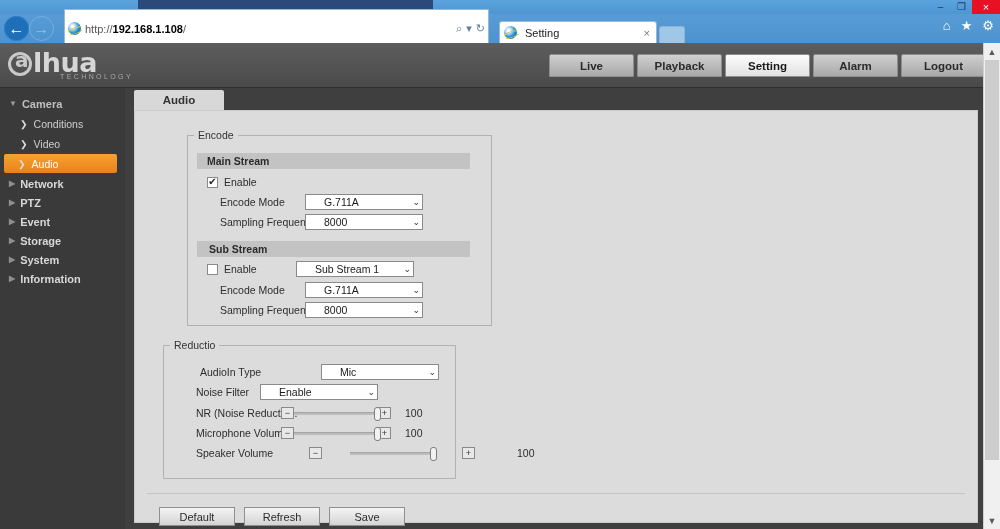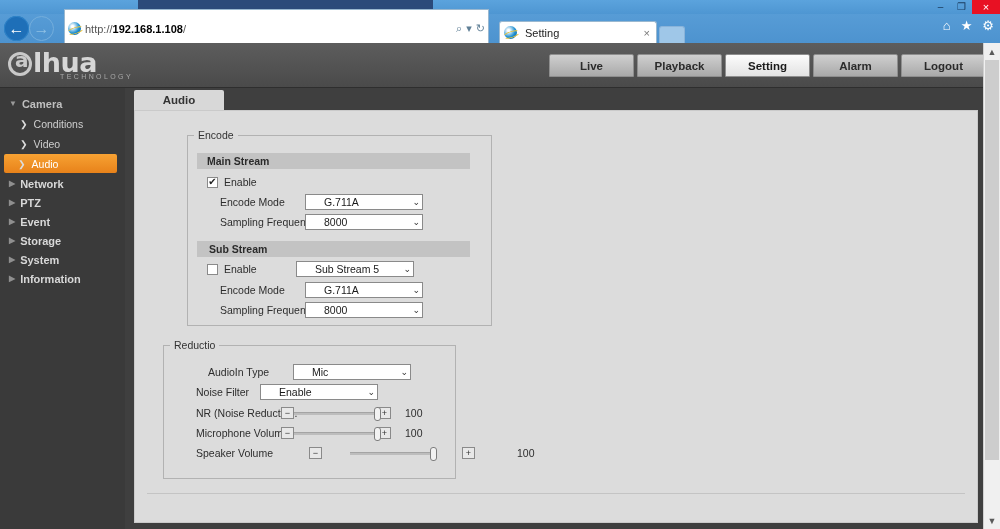--- a/index.html
+++ b/index.html
@@ -405,21 +405,21 @@
                 <span class="chev">⌄</span>
               </span>
             </div>
 
             <div class="subhead" style="top:100px;padding-left:12px;">Sub Stream</div>
 
             <div class="row" style="left:19px; top:120px;">
               <span class="cb"></span>
               <span class="lbl" style="width:72px;">Enable</span>
               <span class="sel">
-                <span>Sub Stream 5</span>
+                <span>Sub Stream 1</span>
                 <span class="chev">⌄</span>
               </span>
             </div>
 
             <div class="row" style="left:32px; top:141px;">
               <span class="lbl" style="width:85px;">Encode Mode</span>
               <span class="sel">
                 <span>G.711A</span>
                 <span class="chev">⌄</span>
               </span>
@@ -430,21 +430,21 @@
               <span class="sel">
                 <span>8000</span>
                 <span class="chev">⌄</span>
               </span>
             </div>
           </fieldset>
 
           <fieldset class="grp" id="attr-grp">
             <legend>Reductio</legend>
 
-            <div class="row" style="left:44px; top:13px;">
+            <div class="row" style="left:36px; top:13px;gap:36px;">
               <span class="lbl" style="width:85px;">AudioIn Type</span>
               <span class="sel">
                 <span>Mic</span>
                 <span class="chev">⌄</span>
               </span>
             </div>
 
             <div class="row" style="left:32px; top:33px;">
               <span class="lbl" style="width:64px;">Noise Filter</span>
               <span class="sel">
@@ -479,20 +479,25 @@
               <span class="track">
                 <span class="thumb"></span>
               </span>
               <span class="stepbtn">+</span>
               <span class="slider-val">100</span>
             </div>
           </fieldset>
 
           <div class="divider"></div>
 
+          <div class="btnrow">
+            <div class="btn">Default</div>
+            <div class="btn">Refresh</div>
+            <div class="btn">Save</div>
+          </div>
 
         </div>
       </div>
     </div>
 
     <div class="vscroll">
       <div class="vs-arrow top">▲</div>
       <div class="vs-thumb"></div>
       <div class="vs-arrow bot">▼</div>
     </div>

